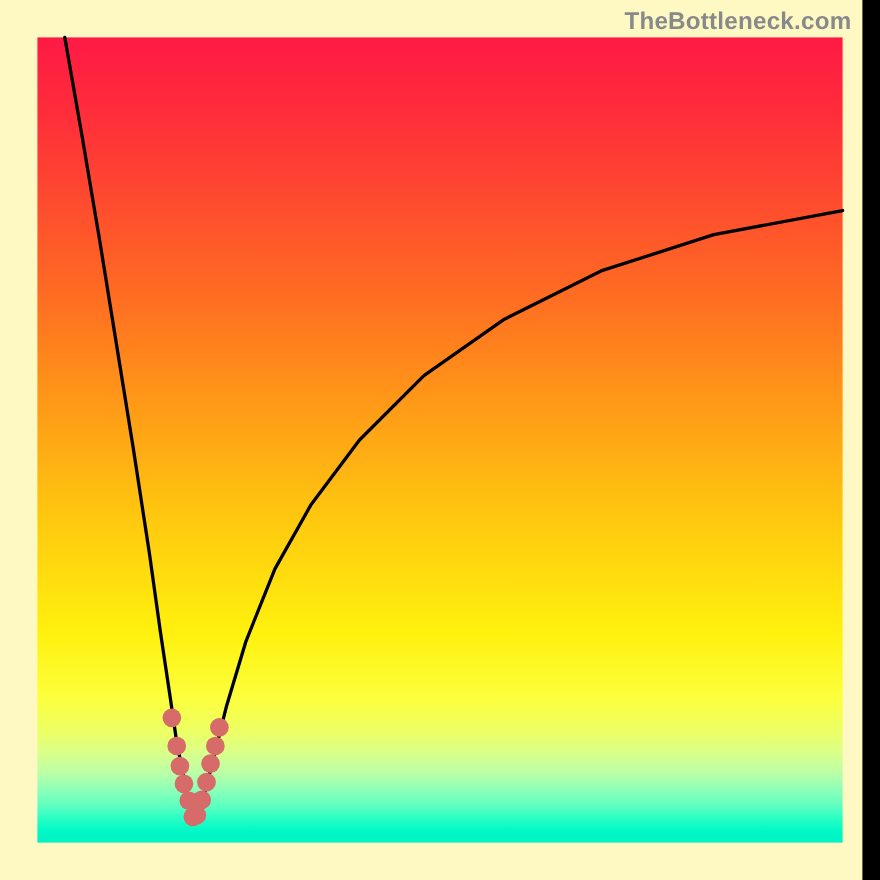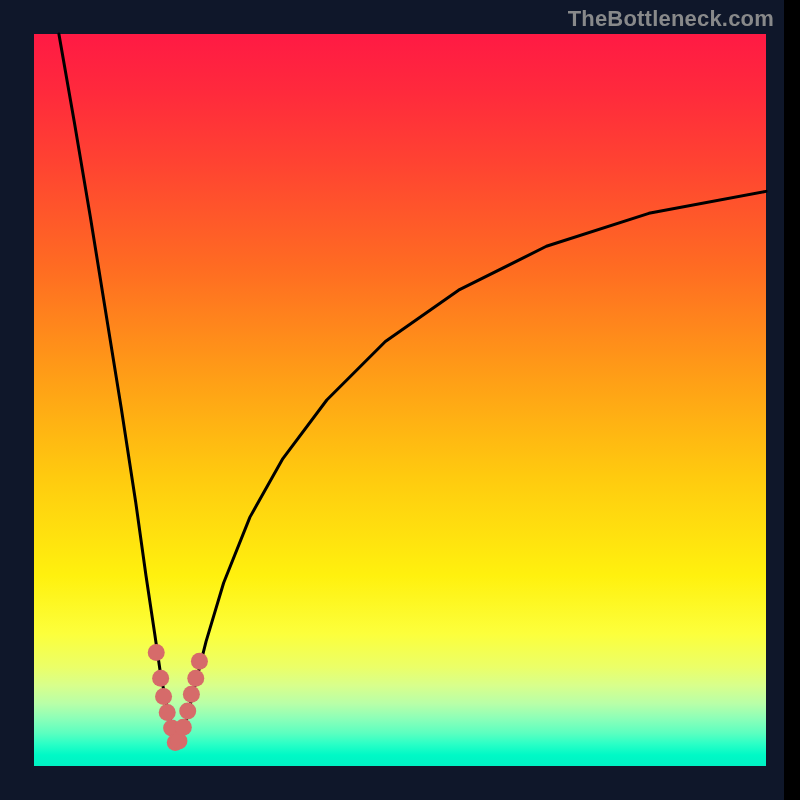--- a/index.html
+++ b/index.html
@@ -1,20 +1,20 @@
 <!DOCTYPE html>
 <html><head>
   <meta charset="utf-8">
   <style>
     * { margin: 0; padding: 0; box-sizing: border-box; }
     html, body { width: 800px; height: 800px; overflow: hidden; background: #000; }
     .outer {
       width: 784px;
       height: 800px;
-      background: #0f172a;
+      background: #fef9c3;
       position: relative;
     }
     .plot {
       position: absolute;
       left: 34px;
       top: 34px;
       width: 732px;
       height: 732px;
       background: linear-gradient(to bottom,
         #ff1a44 0%,

